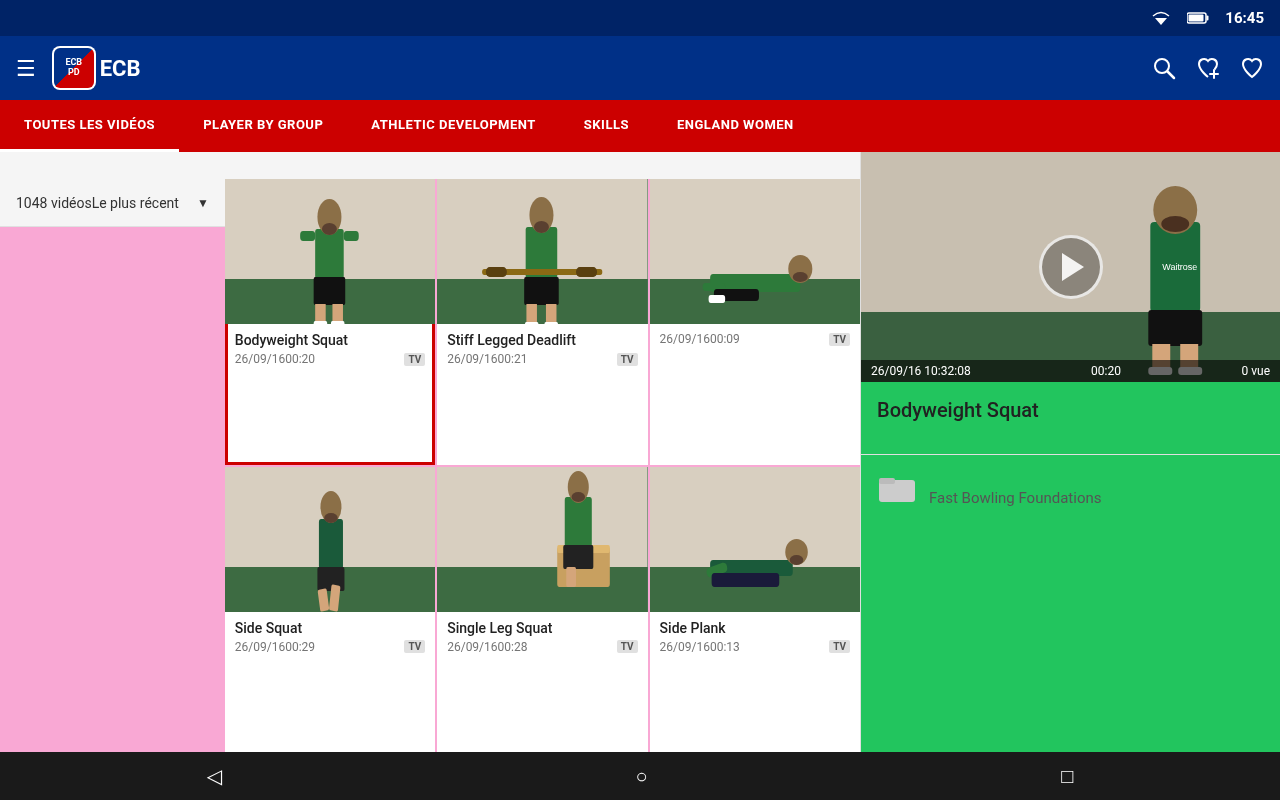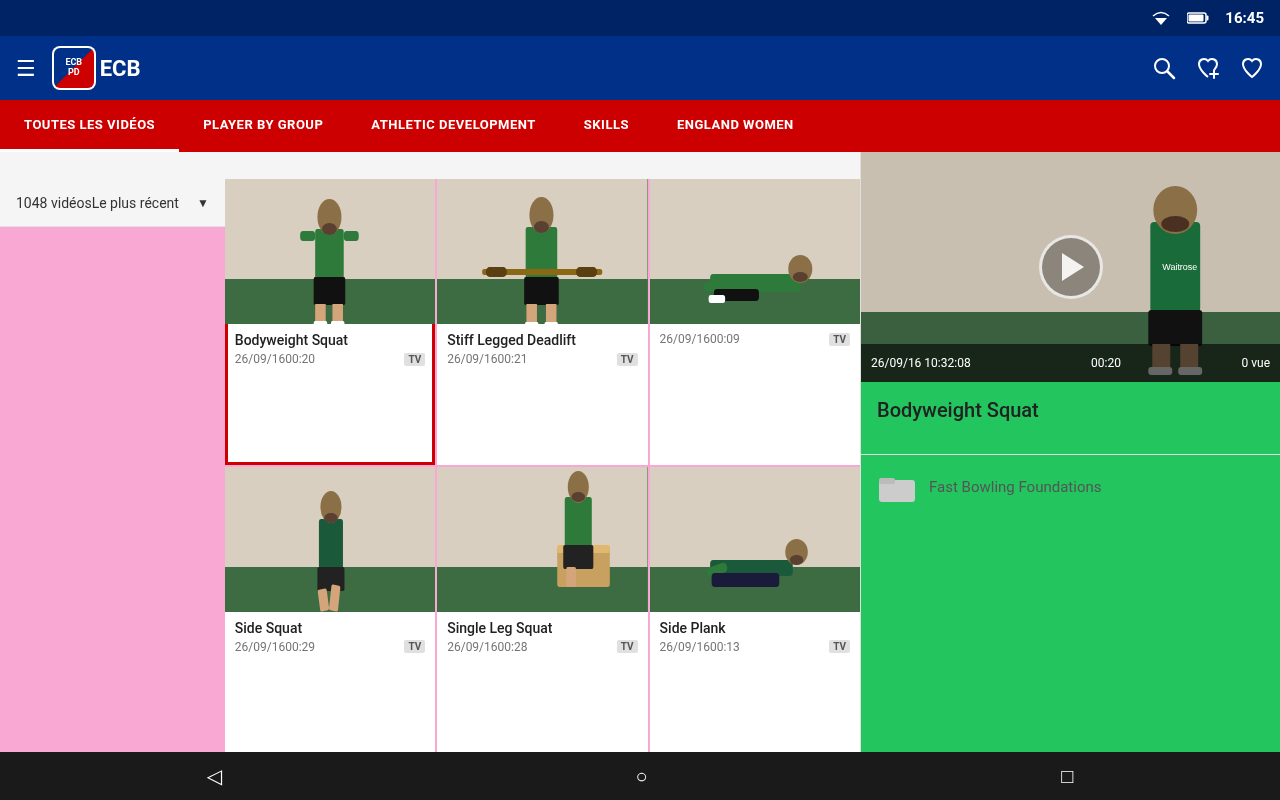--- a/index.html
+++ b/index.html
@@ -191,29 +191,29 @@
       border-left: 22px solid rgba(255,255,255,0.9);
       margin-left: 4px;
     }
 
     .preview-meta {
       position: absolute;
       bottom: 0; left: 0; right: 0;
       background: rgba(0,0,0,0.6);
       color: white;
       font-size: 12px;
-      padding: 12px 10px;
+      padding: 4px 10px;
       display: flex; align-items: flex-end; justify-content: space-between; gap: 32px;
     }
 
     .preview-info { padding: 16px; }
     .preview-title { font-size: 20px; font-weight: 500; color: #212121; margin-bottom: 16px; }
 
     .playlist-item {
-      display: flex; align-items: center; gap: 12px;
+      display: flex; align-items: flex-end; gap: 12px;
       padding: 12px 16px;
       border-top: 1px solid #e0e0e0;
       cursor: pointer;
     }
     .folder-icon {
       width: 40px; height: 40px;
       color: #999;
       display: flex; align-items: center; justify-content: center;
       font-size: 28px;
     }

